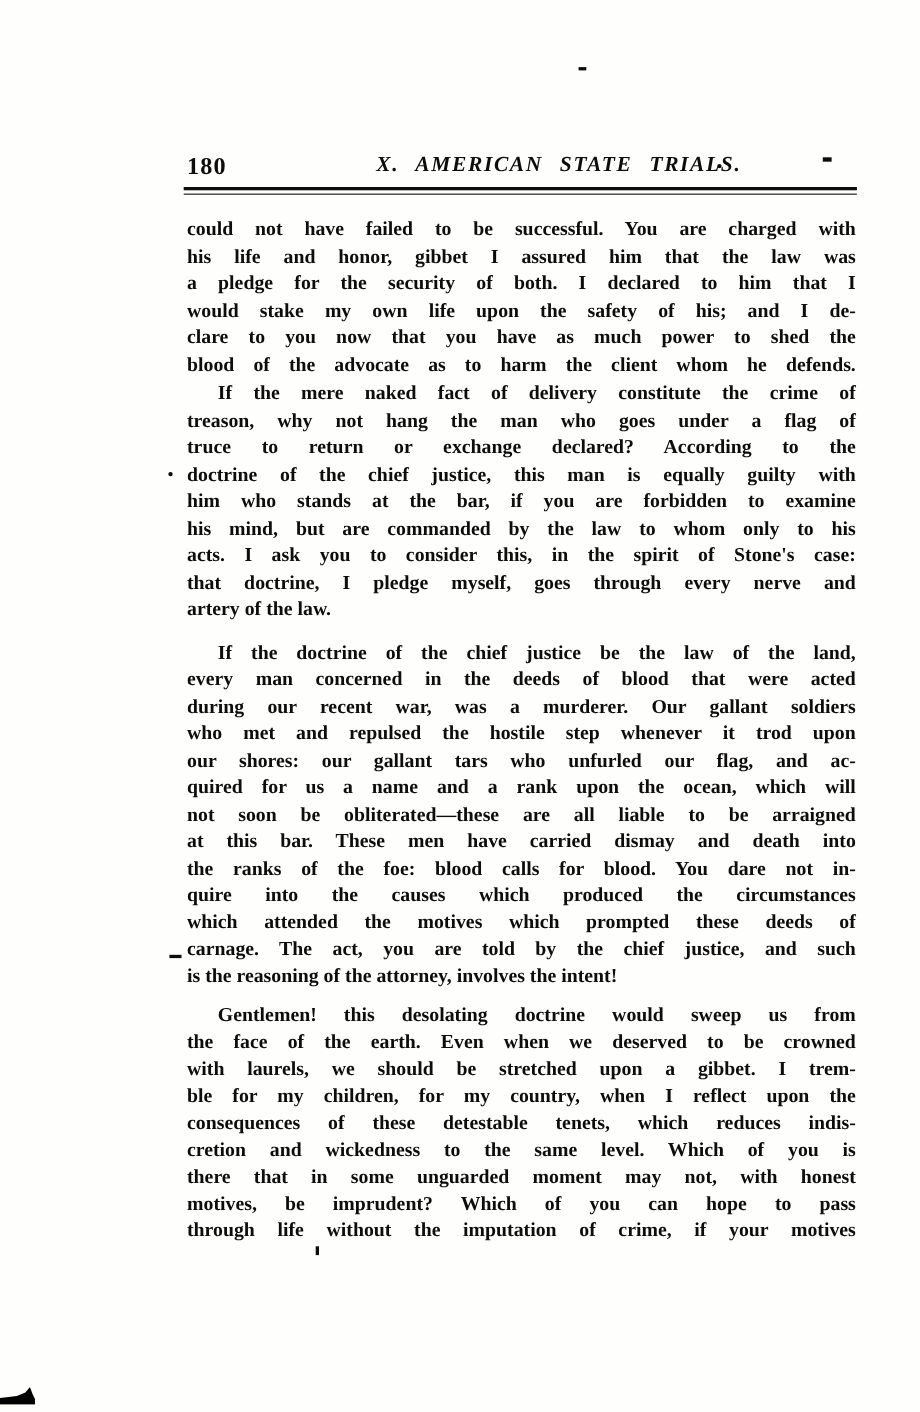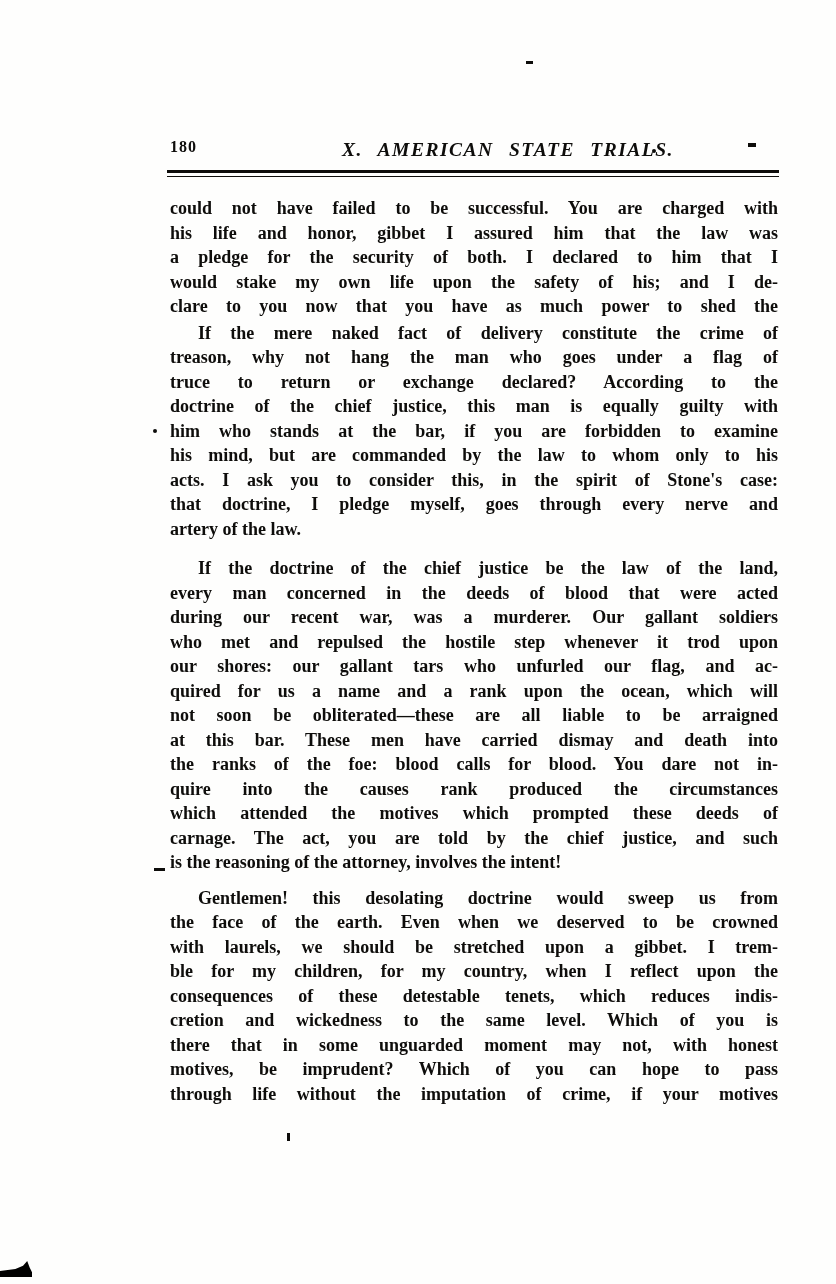--- a/index.html
+++ b/index.html
@@ -25,21 +25,21 @@
     position: absolute;
     left: 170px;
     top: 137px;
     width: 608px;
     height: 30px;
   }
   .page-number {
     position: absolute;
     left: 0;
     top: 1px;
-    font-size: 16px;
+    font-size: 22px;
     font-weight: 700;
     letter-spacing: 1px;
   }
   .header-title {
     position: absolute;
     left: 172px;
     top: 2px;
     font-size: 19.5px;
     font-weight: 700;
     font-style: italic;
@@ -111,20 +111,21 @@
 
   <div class="header-rule"></div>
 
   <div class="page-body">
       <div class="paragraph">
         <div class="line">could not have failed to be successful. You are charged with</div>
         <div class="line">his life and honor, gibbet I assured him that the law was</div>
         <div class="line">a pledge for the security of both.  I declared to him that I</div>
         <div class="line">would stake my own life upon the safety of his; and I de-</div>
         <div class="line">clare to you now that you have as much power to shed the</div>
+        <div class="line">blood of the advocate as to harm the client whom he defends.</div>
       </div>
       <div class="paragraph">
         <div class="line indent">If the mere naked fact of delivery constitute the crime of</div>
         <div class="line">treason, why not hang the man who goes under a flag of</div>
         <div class="line">truce to return or exchange declared?  According to the</div>
         <div class="line">doctrine of the chief justice, this man is equally guilty with</div>
         <div class="line">him who stands at the bar, if you are forbidden to examine</div>
         <div class="line">his mind, but are commanded by the law to whom only to his</div>
         <div class="line">acts.  I ask you to consider this, in the spirit of Stone's case:</div>
         <div class="line">that doctrine, I pledge myself, goes through every nerve and</div>
@@ -133,21 +134,21 @@
       <div class="paragraph">
         <div class="line indent">If the doctrine of the chief justice be the law of the land,</div>
         <div class="line">every man concerned in the deeds of blood that were acted</div>
         <div class="line">during our recent war, was a murderer.  Our gallant soldiers</div>
         <div class="line">who met and repulsed the hostile step whenever it trod upon</div>
         <div class="line">our shores: our gallant tars who unfurled our flag, and ac-</div>
         <div class="line">quired for us a name and a rank upon the ocean, which will</div>
         <div class="line">not soon be obliterated—these are all liable to be arraigned</div>
         <div class="line">at this bar.  These men have carried dismay and death into</div>
         <div class="line">the ranks of the foe: blood calls for blood.  You dare not in-</div>
-        <div class="line">quire into the causes rank produced the circumstances</div>
+        <div class="line">quire into the causes which produced the circumstances</div>
         <div class="line">which attended the motives which prompted these deeds of</div>
         <div class="line">carnage.  The act, you are told by the chief justice, and such</div>
         <div class="line endline">is the reasoning of the attorney, involves the intent!</div>
       </div>
       <div class="paragraph">
         <div class="line indent">Gentlemen! this desolating doctrine would sweep us from</div>
         <div class="line">the face of the earth.  Even when we deserved to be crowned</div>
         <div class="line">with laurels, we should be stretched upon a gibbet.  I trem-</div>
         <div class="line">ble for my children, for my country, when I reflect upon the</div>
         <div class="line">consequences of these detestable tenets, which reduces indis-</div>

